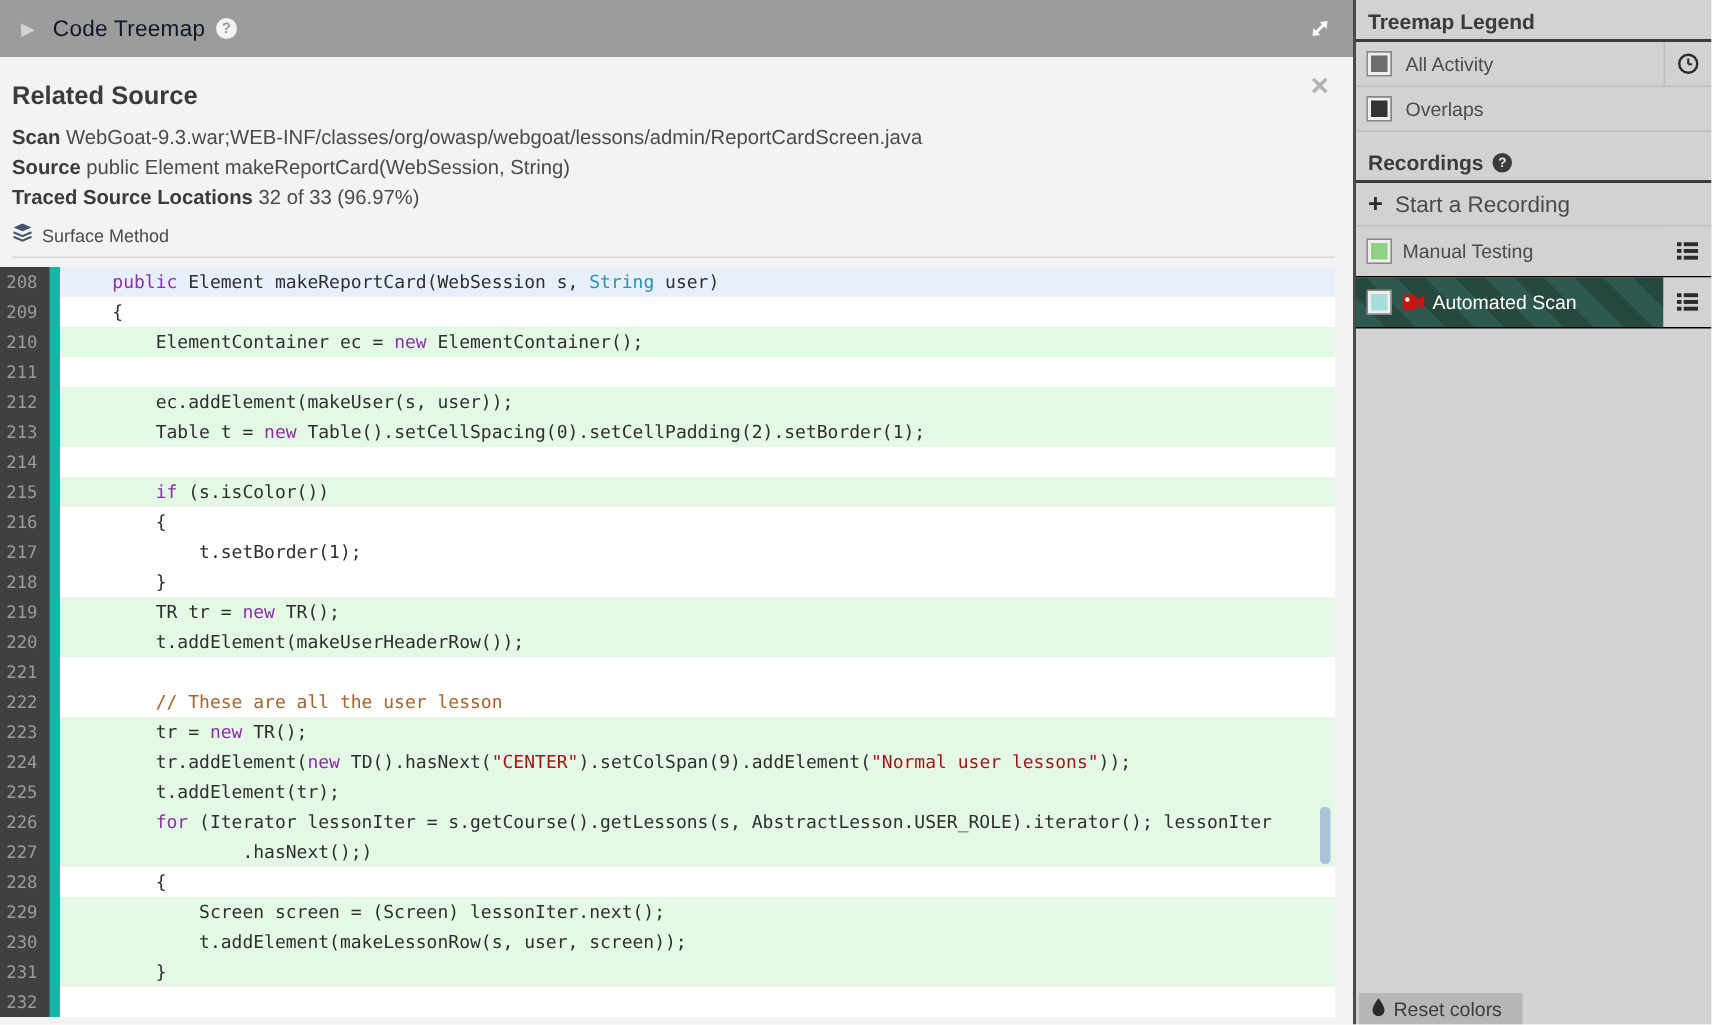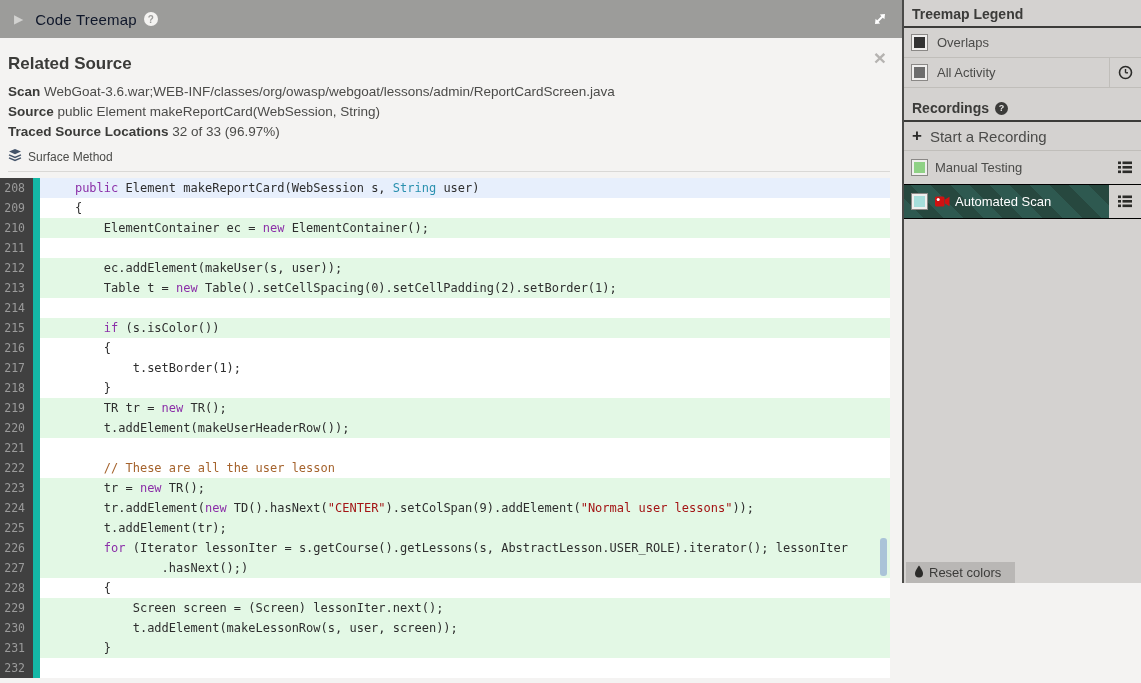--- a/index.html
+++ b/index.html
@@ -33,21 +33,21 @@
   .code-text { flex:1; white-space:pre; color:#2e2e2e; padding-left:6px; }
   .hl-green .code-text { background:#e3f8e5; }
   .hl-blue  .code-text { background:#e7effc; }
   .tok-k { color:#8b2fa8; }
   .tok-t { color:#2b91af; }
   .tok-s { color:#a31515; }
   .tok-c { color:#a5632d; }
   .scroll-thumb { position:absolute; right:3px; top:360px; width:7px; height:38px; background:#aac3d8; border-radius:3px; }
 
   
-  .sidebar { width:239px; height:583px; background:#d4d2d0; border-left:2px solid #4a4a48; position:relative; font-size:13px; color:#4b4b49; }
+  .sidebar { width:239px; height:683px; background:#d4d2d0; border-left:2px solid #4a4a48; position:relative; font-size:13px; color:#4b4b49; }
   .side-title { font-size:14px; font-weight:bold; color:#3b3b39; padding:6px 8px 4px 8px; border-bottom:2px solid #3b3b39; display:flex; align-items:center; gap:6px; }
   .q-badge { width:13px; height:13px; border-radius:50%; background:#3b3b39; color:#e8e7e5; font-size:9px; font-weight:bold;
     display:inline-flex; align-items:center; justify-content:center; }
   .legend-row { display:flex; align-items:center; height:30px; border-bottom:1px solid #c0beba; }
   .swatch { width:15px; height:15px; border:2px solid #f0efee; outline:1px solid #8a8886; margin:0 10px 0 8px; flex:none; }
   .row-label { flex:1; }
   .icon-cell { width:32px; align-self:stretch; border-left:1px solid #c0beba; display:flex; align-items:center; justify-content:center; cursor:pointer; }
   .recordings-title { margin-top:6px; }
   .start-row { height:29px; display:flex; align-items:center; gap:8px; padding:0 8px; border-bottom:1px solid #c0beba;
     font-size:15px; color:#4b4b49; cursor:pointer; }
@@ -82,21 +82,21 @@
     </span>
   </div>
 
   <div class="related">
     <div class="related-head">
       <h1>Related Source</h1>
       <span class="close-x">×</span>
     </div>
     <div class="meta-line">
       <b>Scan</b>
-      <span>WebGoat-3.6.war;WEB-INF/classes/org/owasp/webgoat/lessons/admin/ReportCardScreen.java</span>
+      <span>WebGoat-9.3.war;WEB-INF/classes/org/owasp/webgoat/lessons/admin/ReportCardScreen.java</span>
     </div>
     <div class="meta-line">
       <b>Source</b>
       <span>public Element makeReportCard(WebSession, String)</span>
     </div>
     <div class="meta-line">
       <b>Traced Source Locations</b>
       <span>32 of 33 (96.97%)</span>
     </div>
     <div class="surface">
@@ -215,37 +215,37 @@
           <span class="code-text"></span>
         </div>
       </div>
     <div class="scroll-thumb"></div>
   </div>
 </div>
 
 <div class="sidebar">
   <div class="side-title">
     <span>Treemap Legend</span>
-  </div>
-
-  <div class="legend-row">
-    <span class="swatch" style="background: rgb(51, 51, 51);"></span>
-    <span class="row-label">Overlaps</span>
   </div>
 
   <div class="legend-row">
     <span class="swatch" style="background: rgb(109, 109, 109);"></span>
     <span class="row-label">All Activity</span>
     <span class="icon-cell">
       <svg width="15" height="15" viewBox="0 0 15 15">
         <circle cx="7.5" cy="7.5" r="6" fill="none" stroke="#2b2b29" stroke-width="1.6"></circle>
         <line x1="7.5" y1="4" x2="7.5" y2="7.8" stroke="#2b2b29" stroke-width="1.4"></line>
         <line x1="7.5" y1="7.8" x2="10" y2="7.8" stroke="#2b2b29" stroke-width="1.4"></line>
       </svg>
     </span>
+  </div>
+
+  <div class="legend-row">
+    <span class="swatch" style="background: rgb(51, 51, 51);"></span>
+    <span class="row-label">Overlaps</span>
   </div>
 
   <div class="side-title recordings-title">
     <span>Recordings</span>
     <span class="q-badge">?</span>
   </div>
 
   <div class="start-row">
     <span class="plus">+</span>
     <span>Start a Recording</span>

